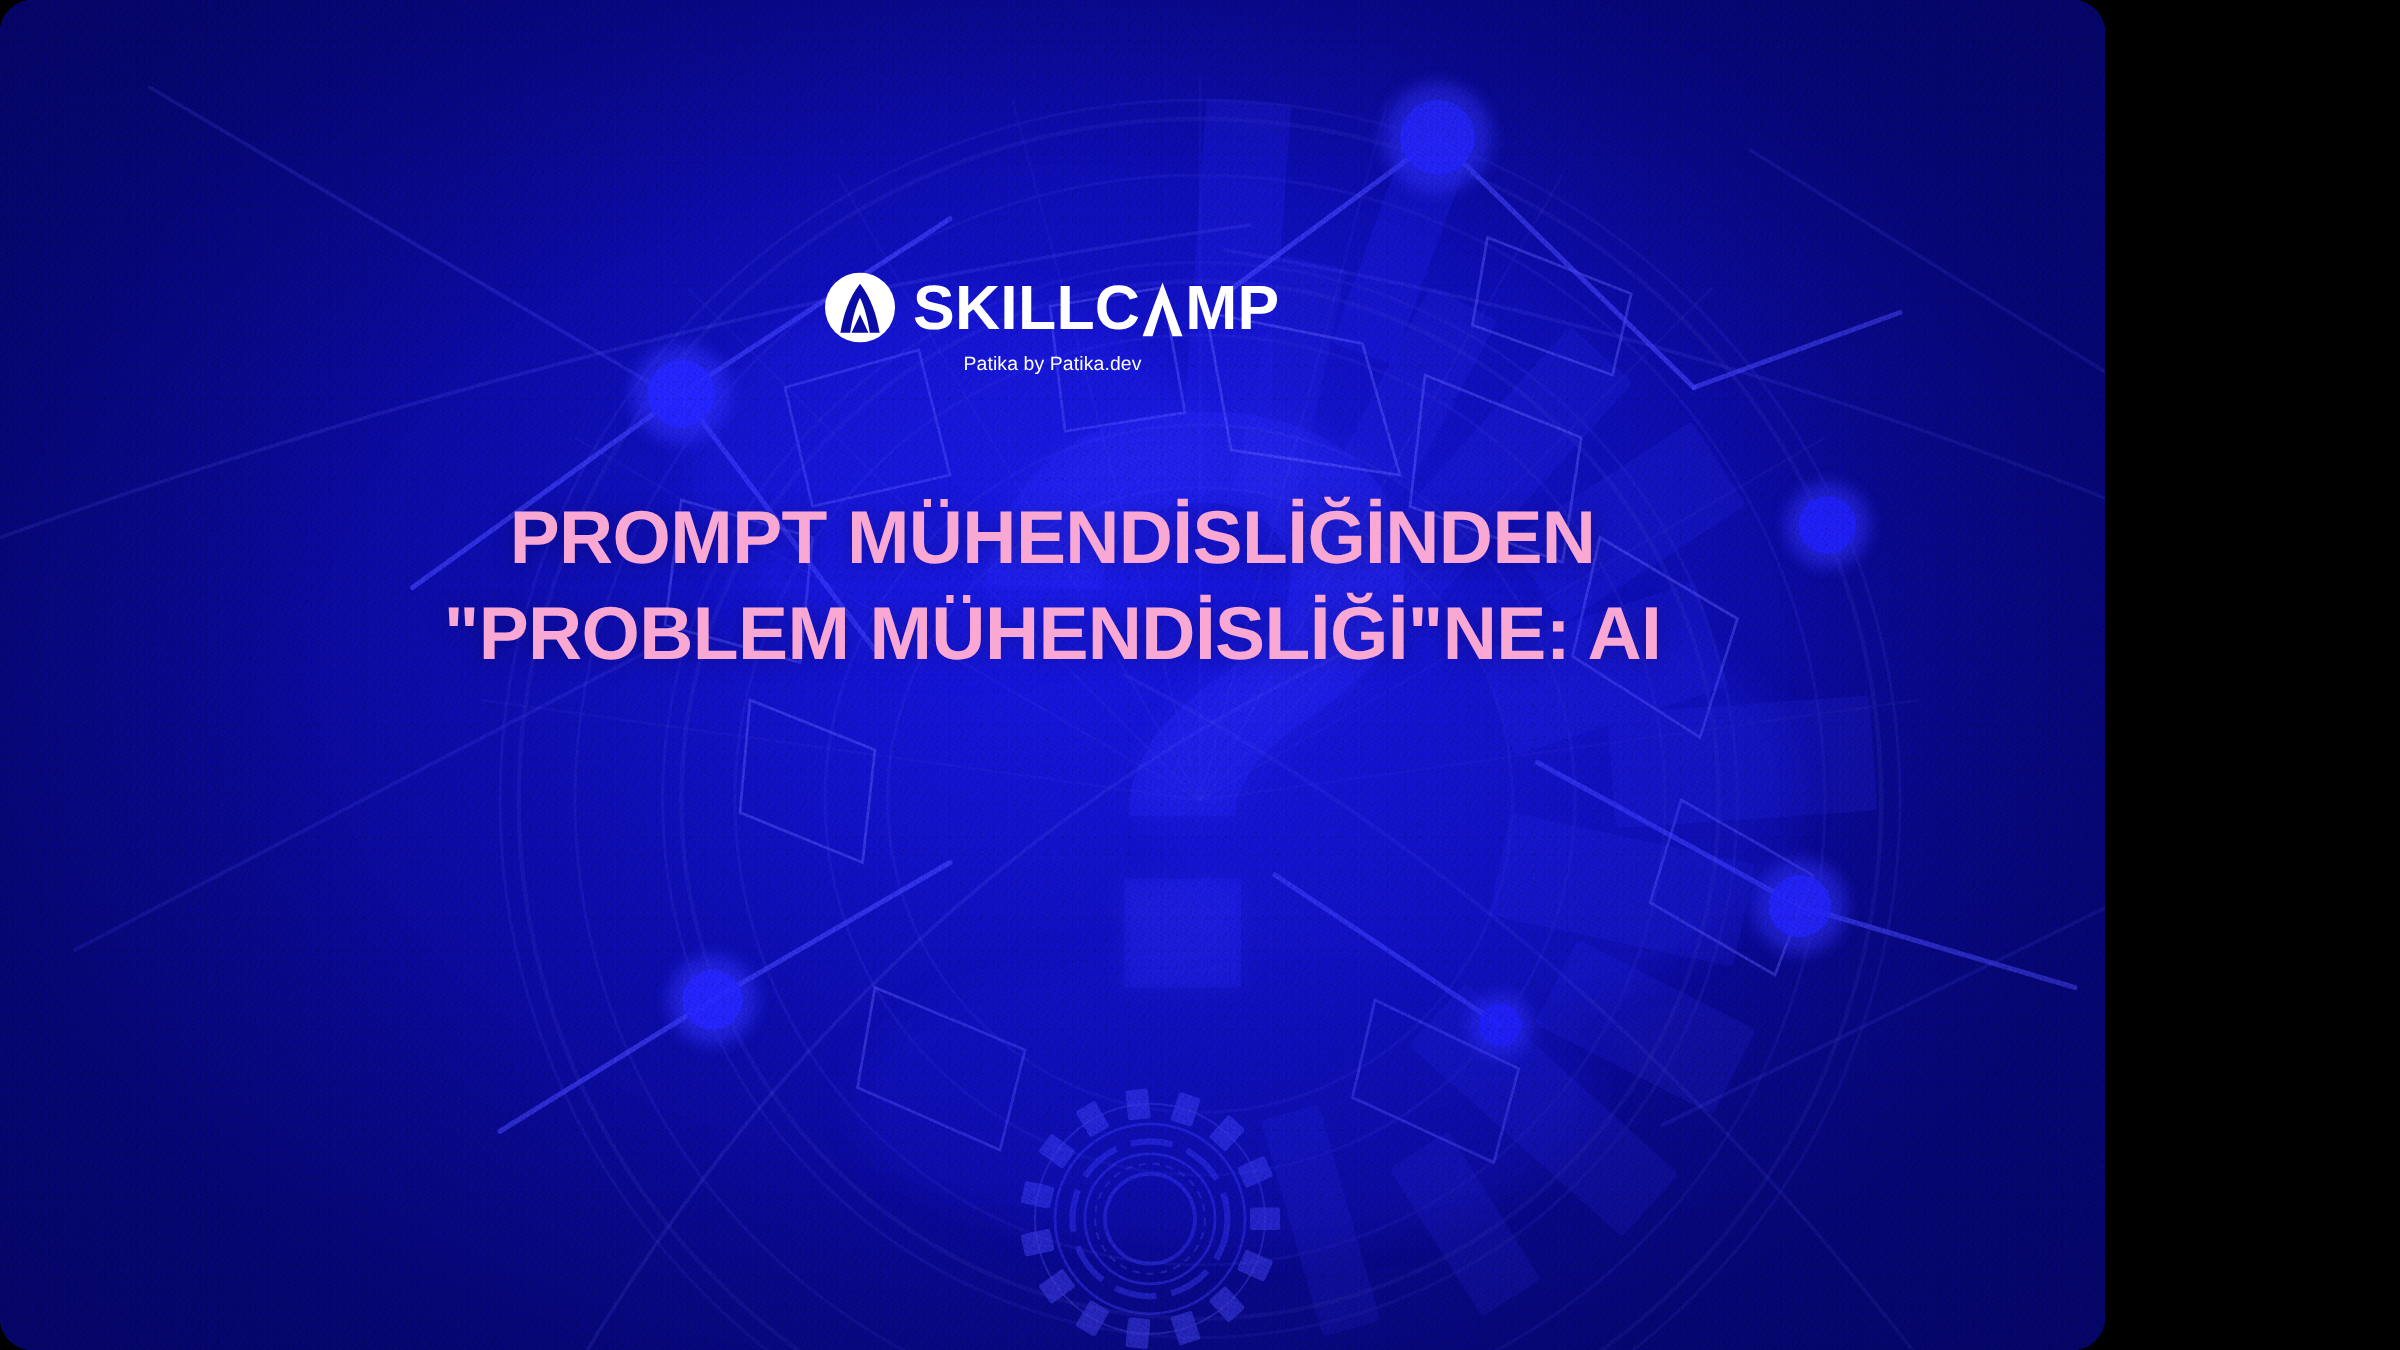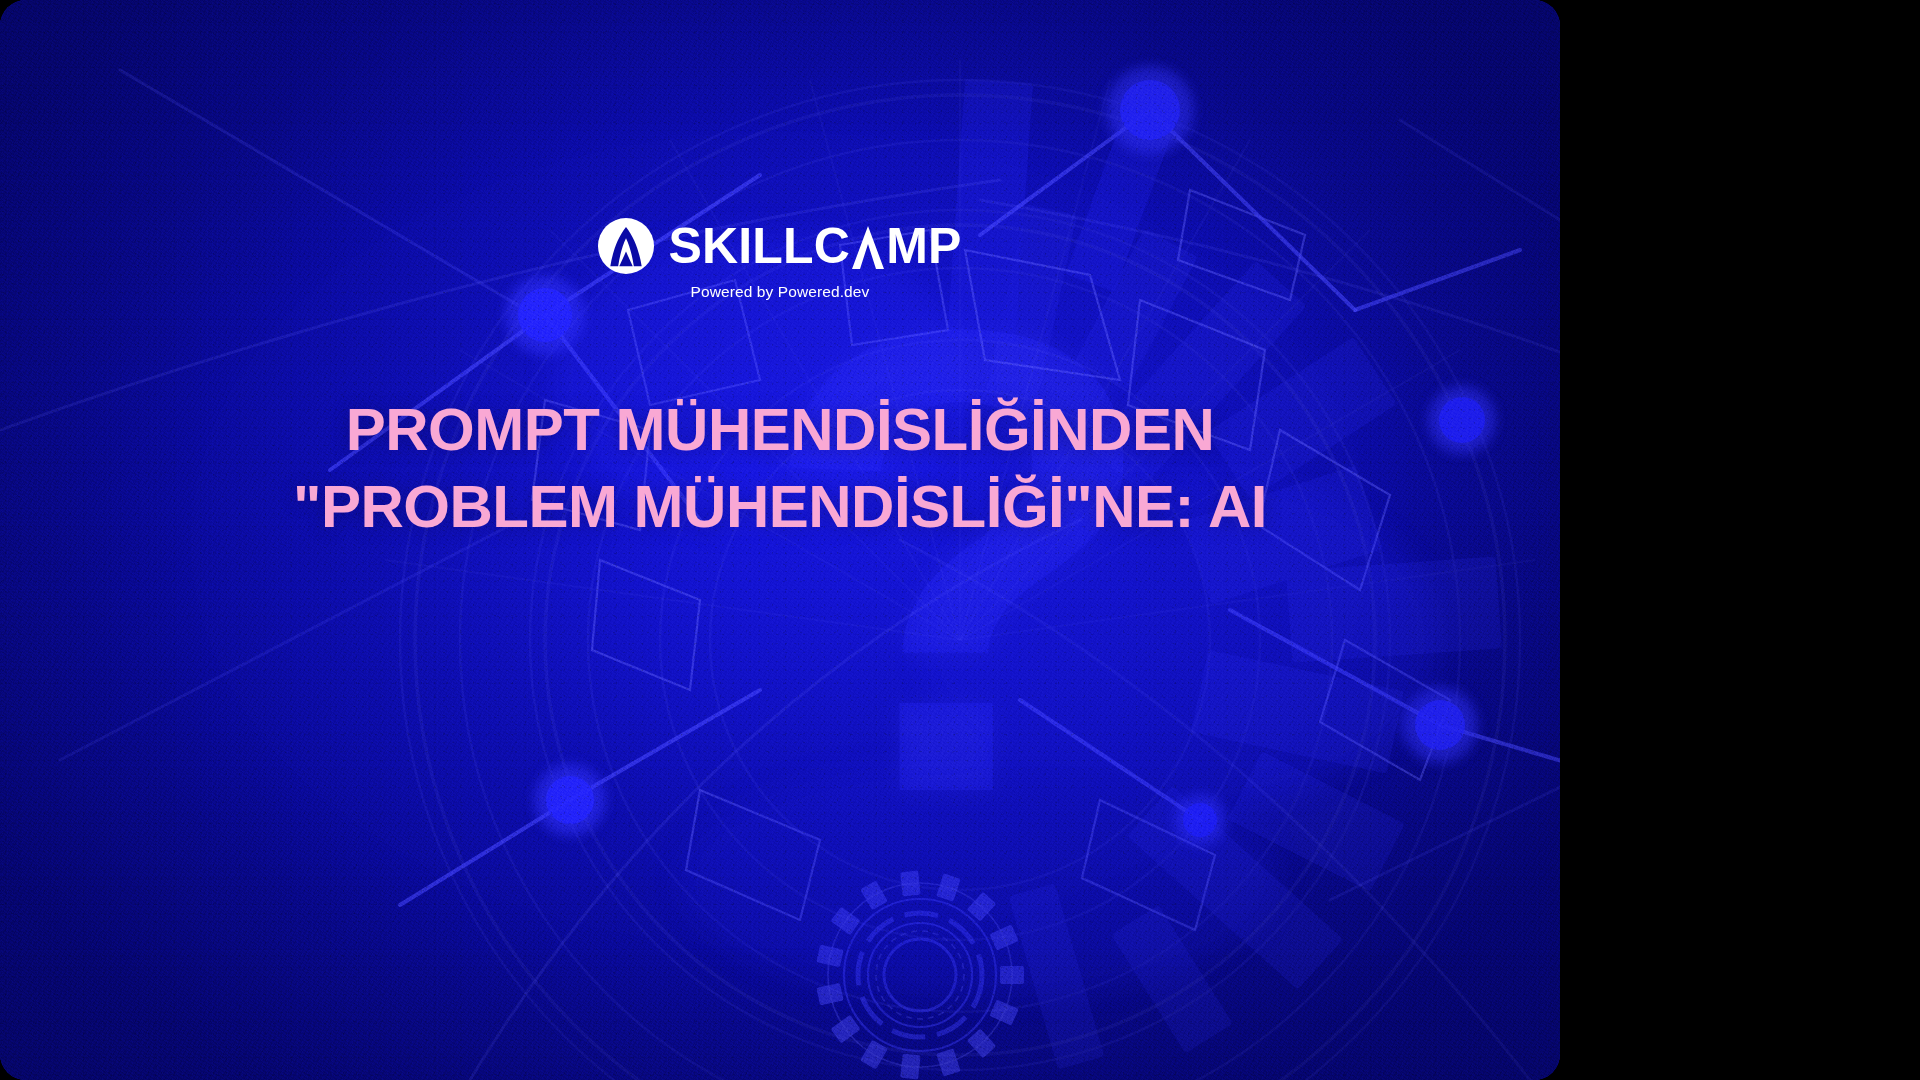--- a/index.html
+++ b/index.html
@@ -9,21 +9,21 @@
     width: 1920px;
     height: 1080px;
     overflow: hidden;
   }
   body {
     font-family: "Liberation Sans", sans-serif;
   }
 
   #banner {
     position: relative;
-    width: 1560px;
+    width: 1684px;
     height: 1080px;
     border-radius: 26px;
     overflow: hidden;
     background: #0b0ba6;
     isolation: isolate;
   }
 
   
   .bg-base {
     position: absolute;
@@ -398,21 +398,21 @@
         </svg>
         <div class="logo-word">
           <span>SKILL</span>
             <span>C</span>
             <svg width="34" height="50" viewBox="0 0 34 50" style="display:inline-block;vertical-align:middle;margin:0 1px;">
             <path d="M17 5 L33 48 L25 48 L17 23 L9 48 L1 48 Z" fill="#ffffff"></path>
           </svg>
             <span>MP</span>
         </div>
       </div>
-      <div class="logo-tagline">Powered by Powered.dev</div>
+      <div class="logo-tagline">Patika by Patika.dev</div>
     </div>
 
     <div class="headline">
       <span class="hl-line">PROMPT MÜHENDİSLİĞİNDEN</span>
       <span class="hl-line">"PROBLEM MÜHENDİSLİĞİ"NE: AI</span>
     </div>
 
   </div>
 </div>
 

